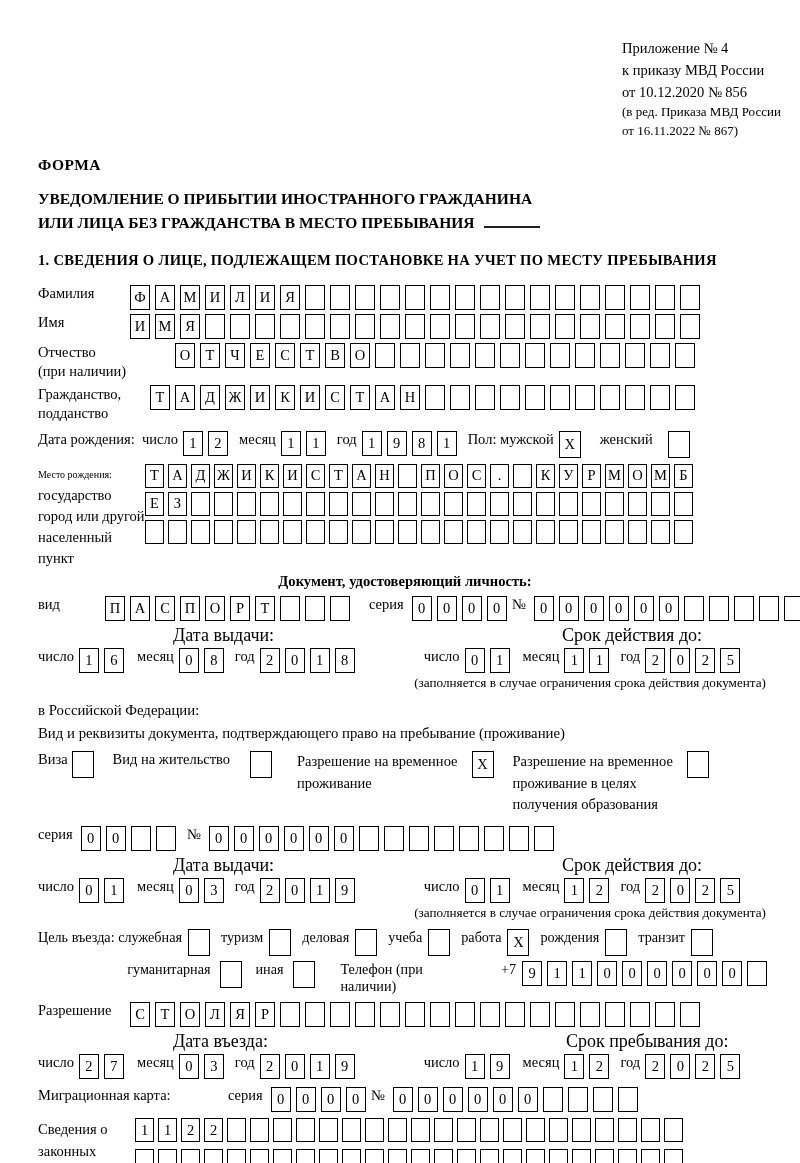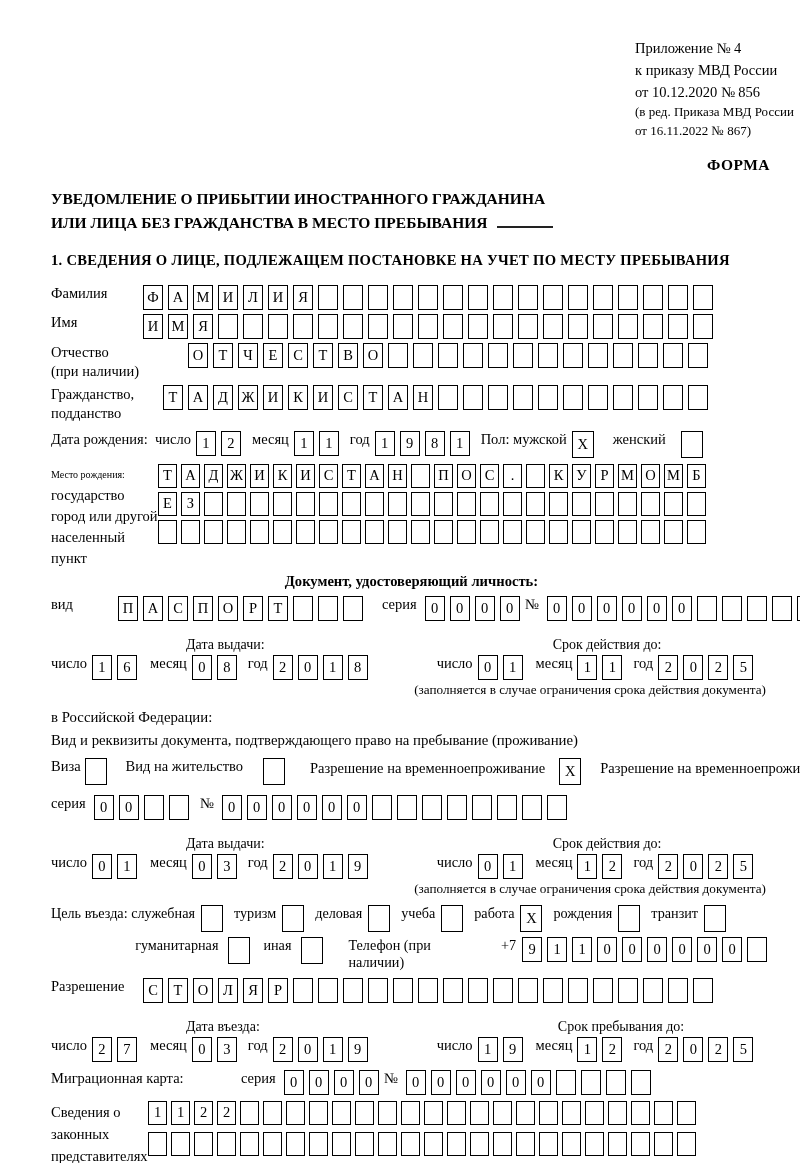--- a/index.html
+++ b/index.html
@@ -1,47 +1,47 @@
 <!DOCTYPE html>
 <html><head>
 <meta charset="utf-8">
 <style>
   *{box-sizing:border-box}
   html,body{margin:0;padding:0}
   body{width:800px;height:1163px;background:#fff;color:#000;
        font-family:"Liberation Serif","DejaVu Serif",serif;font-size:14.5px;overflow:hidden}
-  .page{width:800px;height:1163px;padding:38px 28px 0 51px;position:relative}
+  .page{width:800px;height:1163px;padding:38px 28px 0 38px;position:relative}
 
   
   .hdr{margin-left:584px;white-space:nowrap;line-height:1.5;font-size:14.5px}
   .hdr .small{font-size:13px;line-height:1.45}
-  .forma{text-align:right;font-weight:bold;font-size:15.5px;margin-top:15px;letter-spacing:.5px;padding-right:2px}
+  .forma{text-align:left;font-weight:bold;font-size:15.5px;margin-top:15px;letter-spacing:.5px;padding-right:2px}
 
   .title{text-align:left;font-weight:bold;font-size:15.5px;margin-top:13px;line-height:1.55}
   .blank{display:inline-block;width:56px;border-bottom:2px solid #222;margin-left:10px;height:14px}
   .sec{font-weight:bold;font-size:14.6px;margin-top:17px;margin-bottom:16px;letter-spacing:.3px;white-space:nowrap}
 
   .row{display:flex;margin-bottom:4px}
   .top{align-items:flex-start}
   .lbl{flex:0 0 auto}
   .lblcol{display:flex;flex-direction:column;line-height:19px;flex:0 0 auto}
   .w92{width:92px}.w112{width:112px}.w137{width:137px}.w67{width:67px}.w107{width:107px}.w97{width:97px}
   .cells{display:flex;flex-wrap:nowrap}
   .cell{flex:0 0 auto;width:20px;height:25px;border:1.6px solid #000;margin-right:5px;
         display:flex;align-items:center;justify-content:center;font-size:14.5px;background:#fff}
   .tight .cell{width:19px;margin-right:4px;border-width:1.5px;height:24px}
   .bx .cell{width:22px;height:27px}
   .ml6{margin-left:6px}.ml10{margin-left:10px}.ml14{margin-left:14px}.ml20{margin-left:20px}.ml35{margin-left:35px}
   .mr6{margin-right:6px}.mr8{margin-right:8px}
 
   .center-b{text-align:center;font-weight:bold;font-size:14.6px;margin:2px 0 6px}
-  .dheads{display:flex;font-size:14px;margin:16px 0 2px}
+  .dheads{display:flex;font-size:18px;margin:4px 0 2px}
   .note{text-align:right;font-size:13.2px;margin:0 6px 8px 0}
   .intro{font-size:14.8px;line-height:1.55;margin:4px 0 6px}
-  .stack{display:flex;flex-direction:row;text-align:left;line-height:1.5;flex:0 0 auto}
+  .stack{display:flex;flex-direction:column;text-align:left;line-height:1.5;flex:0 0 auto}
   .grows .cells{margin-bottom:7px}
   .daterow{margin-bottom:2px}
   .dl{margin-right:5px}
 </style>
 </head>
 <body>
 
 <div class="page">
 
   <div class="hdr">

